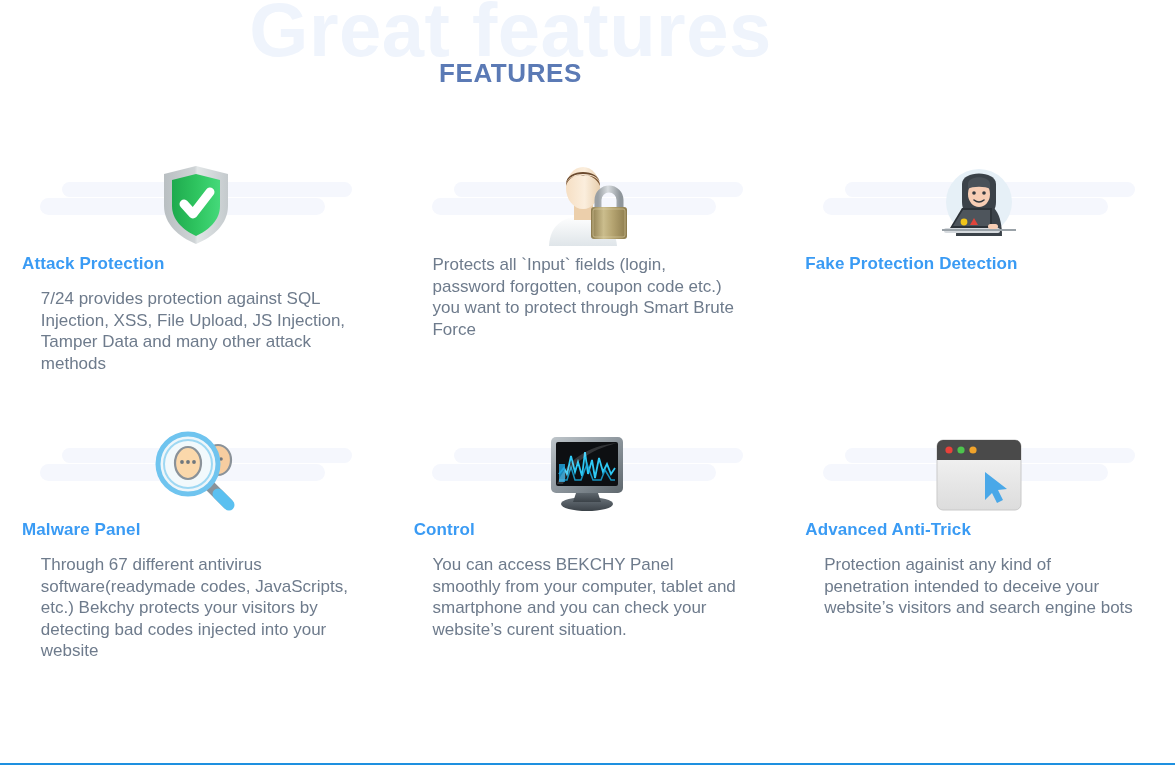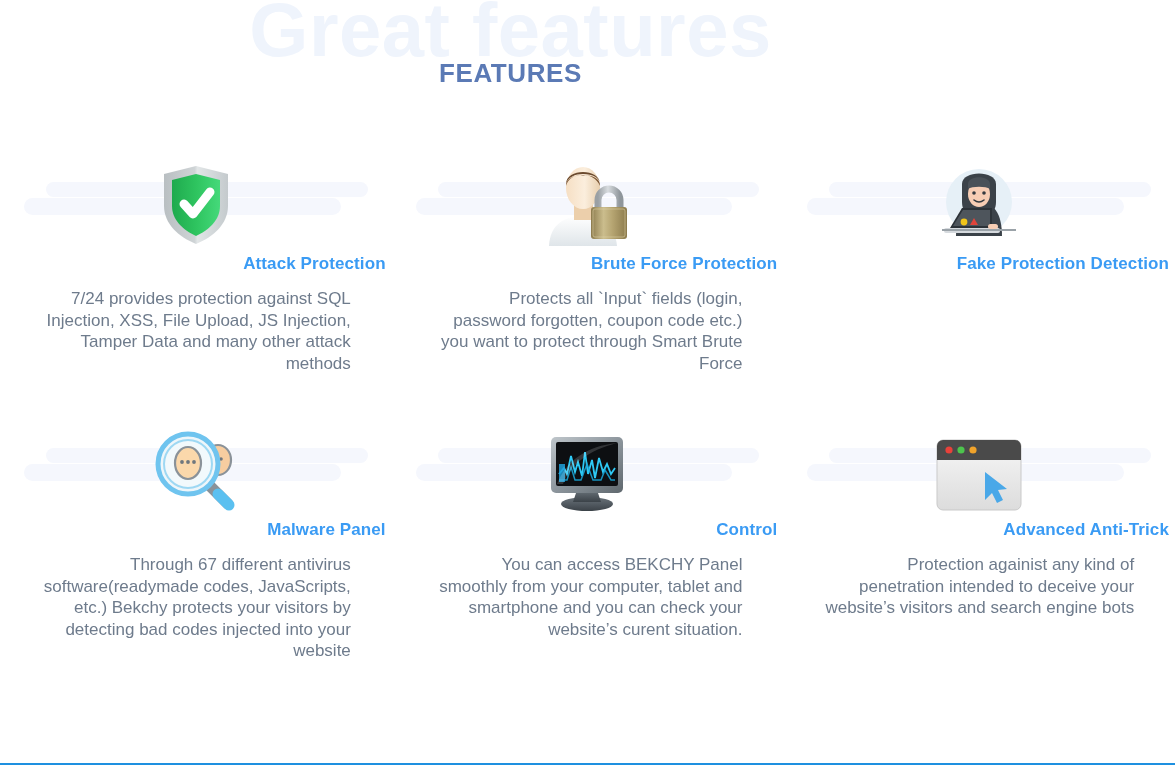--- a/index.html
+++ b/index.html
@@ -37,22 +37,22 @@
   
   .grid {
     position: absolute;
     top: 150px; left: 0;
     width: 1175px;
     display: flex;
     flex-wrap: wrap;
   }
   .card {
     width: 33.3333%;
-    padding: 0 6px;
-    text-align: right;
+    padding: 0 22px;
+    text-align: left;
     margin-bottom: 42px;
   }
   .icon-area {
     position: relative;
     height: 96px;
     margin-bottom: 8px;
   }
   
   .deco { position: absolute; left: 0; right: 0; top: 0; height: 96px; pointer-events: none; }
   .deco .bar {
@@ -179,21 +179,20 @@
             <path d="M25 24 C25 8 59 8 59 24 C59 18 52 14 42 14 C34 14 27 17 25 24 Z" fill="#6b4a2e"></path>
             <path d="M25 26 C24 12 60 11 59 26 C56 18 48 15 42 15 C34 15 27 18 25 26 Z" fill="#7d5836"></path>
 
             <path d="M57 48 V40 a11 11 0 0 1 22 0 v8" fill="none" stroke="url(#steel)" stroke-width="7"></path>
 
             <rect x="50" y="47" width="36" height="32" rx="3" fill="url(#brass)"></rect>
             <rect x="52" y="49" width="32" height="28" rx="2" fill="none" stroke="#e4d9ae" stroke-width="1" opacity="0.5"></rect>
           </svg>
         </div>
       </div>
-      <div class="card-title">Brute Force Protection</div>
       <div class="card-desc">Protects all `Input` fields (login, password forgotten, coupon code etc.) you want to protect through Smart Brute Force</div>
     </div>
 
     <div class="card">
       <div class="icon-area">
         <div class="deco">
           <div class="bar top"></div>
           <div class="bar bot"></div>
         </div>
         <div class="icon-wrap">

